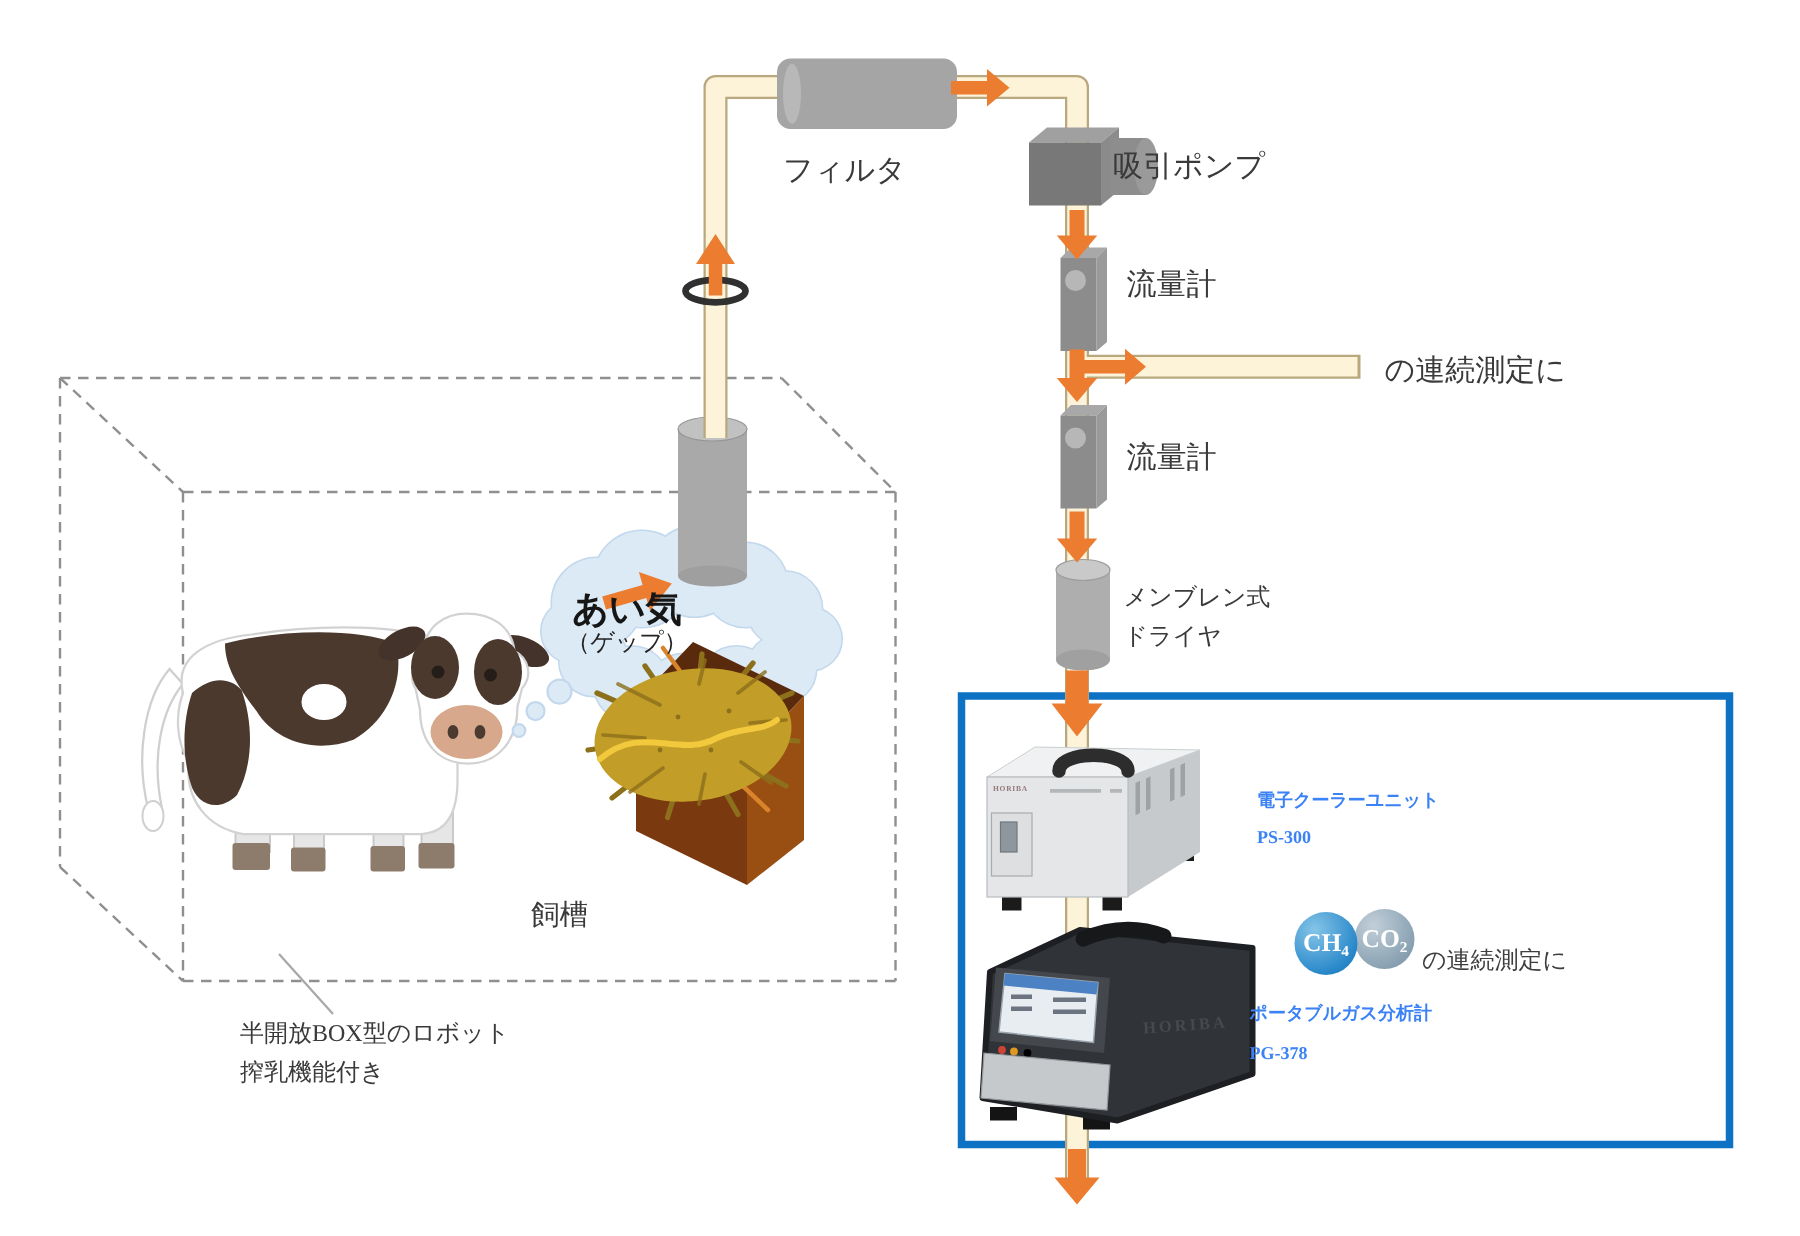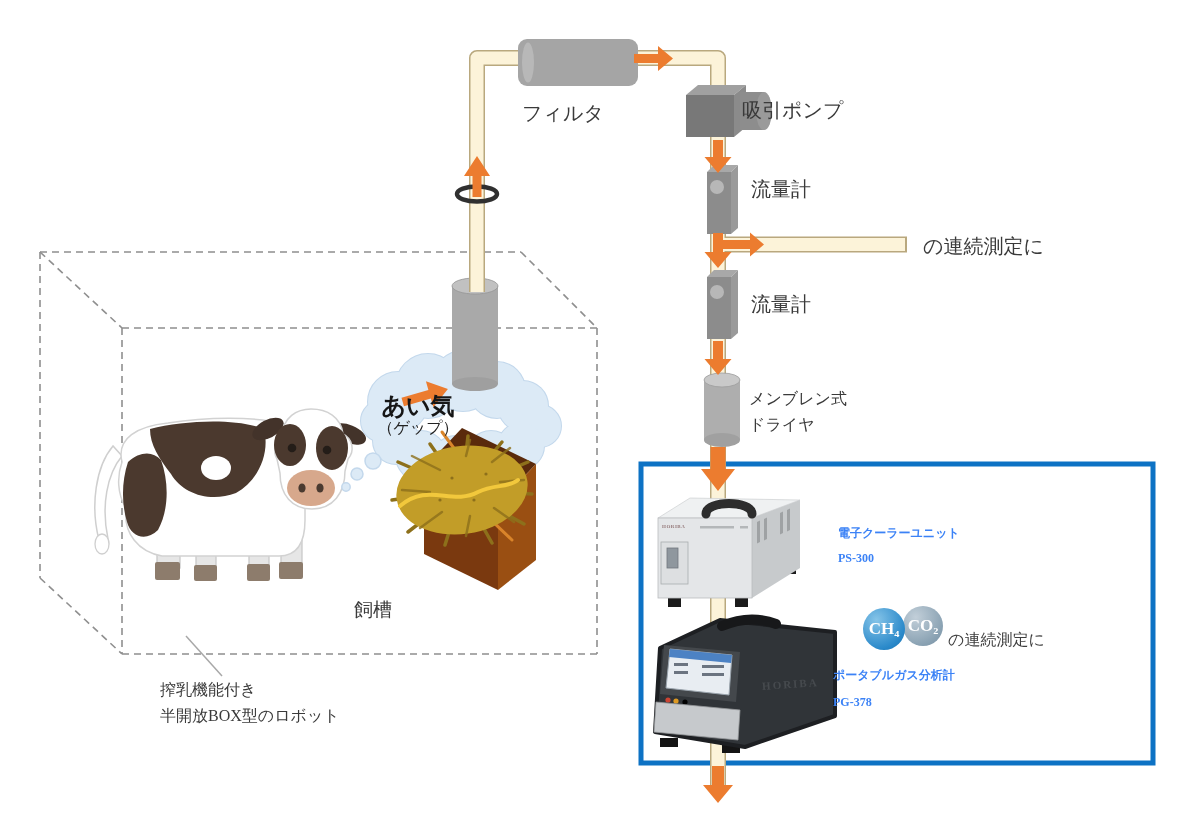--- a/index.html
+++ b/index.html
@@ -273,22 +273,22 @@
   <div class="abs jp" style="left:923px;top:233px;">の連続測定に</div>
   <div class="abs jp" style="left:751px;top:291px;">流量計</div>
   <div class="abs jp2" style="left:749px;top:386px;">
     <div>メンブレン式</div>
     <div>ドライヤ</div>
   </div>
   <div class="abs burp-main" style="left:358px;top:390px;width:120px;">あい気</div>
   <div class="abs burp-sub" style="left:358px;top:418px;width:120px;">（ゲップ）</div>
   <div class="abs jp" style="left:354px;top:597px;font-size:19px;">飼槽</div>
   <div class="abs jp2" style="left:160px;top:677px;">
+    <div>半開放BOX型のロボット</div>
     <div>搾乳機能付き</div>
-    <div>半開放BOX型のロボット</div>
   </div>
 
   <div class="abs navy" style="left:838px;top:525px;width:224px;">電子クーラーユニット</div>
   <div class="abs navy" style="left:838px;top:551px;width:224px;">PS-300</div>
 
   <div class="abs badge badge-ch4" style="left:863px;top:608px;">CH₄</div>
   <div class="abs badge badge-co2" style="left:903px;top:606px;">CO₂</div>
   <div class="abs note" style="left:948px;top:630px;">の連続測定に</div>
 
   <div class="abs navy" style="left:833px;top:667px;width:236px;">ポータブルガス分析計</div>

